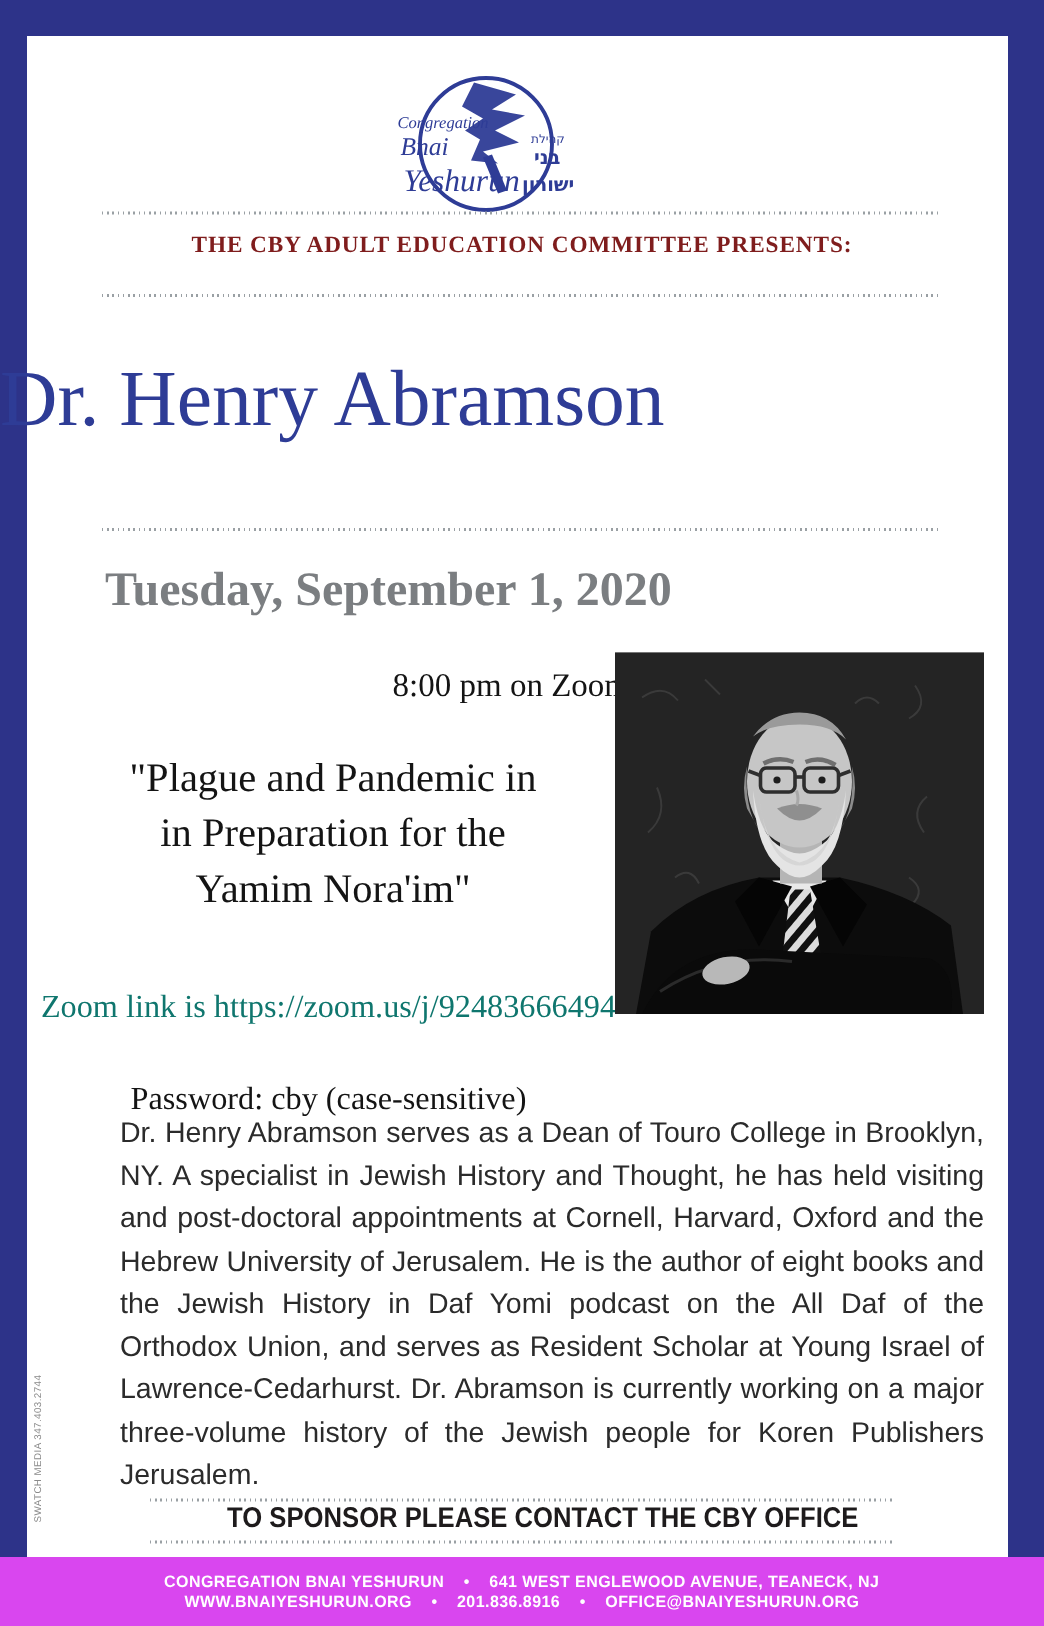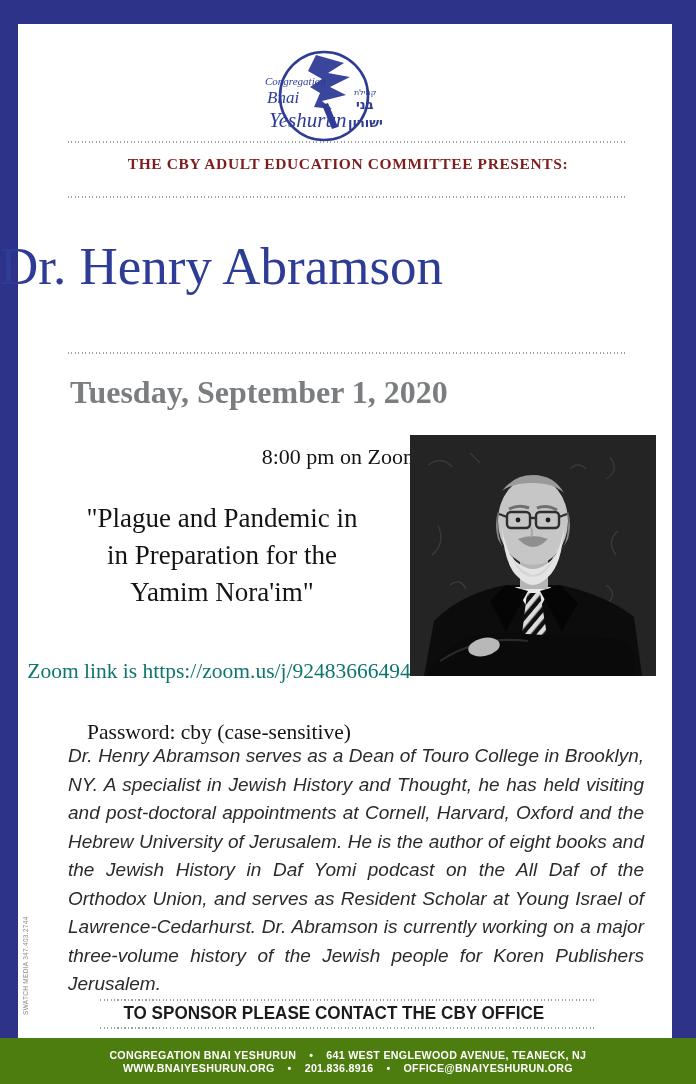--- a/index.html
+++ b/index.html
@@ -50,39 +50,39 @@
   }
   .pass-line{
     position:absolute;left:14px;top:687px;width:410px;
     text-align:center;font-size:21.5px;color:#141414;margin-top:33px;
   }
   .photo{
     position:absolute;left:410px;top:435px;width:246px;height:241px;
     background:#262626;
   }
   .bio{
-    position:absolute;left:68px;top:742px;width:576px;
-    font-family:"Liberation Sans", sans-serif;
-    font-style:italic;font-size:19px;line-height:28.5px;
+    position:absolute;left:80px;top:742px;width:576px;
+    font-family:"Liberation Sans", sans-serif;
+    font-size:19px;line-height:28.5px;
     text-align:justify;color:#2b2b2b;
   }
   .sponsor{
     position:absolute;left:100px;top:1002px;width:496px;
-    text-align:left;
+    text-align:right;
   }
   .sponsor-inner{
     display:inline-block;
     font-family:"Liberation Sans", sans-serif;
     font-weight:bold;font-size:19px;color:#1e1b1c;
     transform:scaleX(0.9);transform-origin:center;
     white-space:nowrap;letter-spacing:0px;
   }
   .footer-bar{
     position:absolute;left:0;bottom:0;width:696px;height:46px;
-    background:#4d7c0f;
+    background:#d946ef;
     display:flex;flex-direction:column;justify-content:center;align-items:center;
     gap:1px;
   }
   .footer-line{
     font-family:"Liberation Sans", sans-serif;
     font-weight:bold;font-size:11px;color:#ffffff;
     letter-spacing:0.3px;white-space:pre;
     transform:scaleX(0.97);
   }
   .credit{

